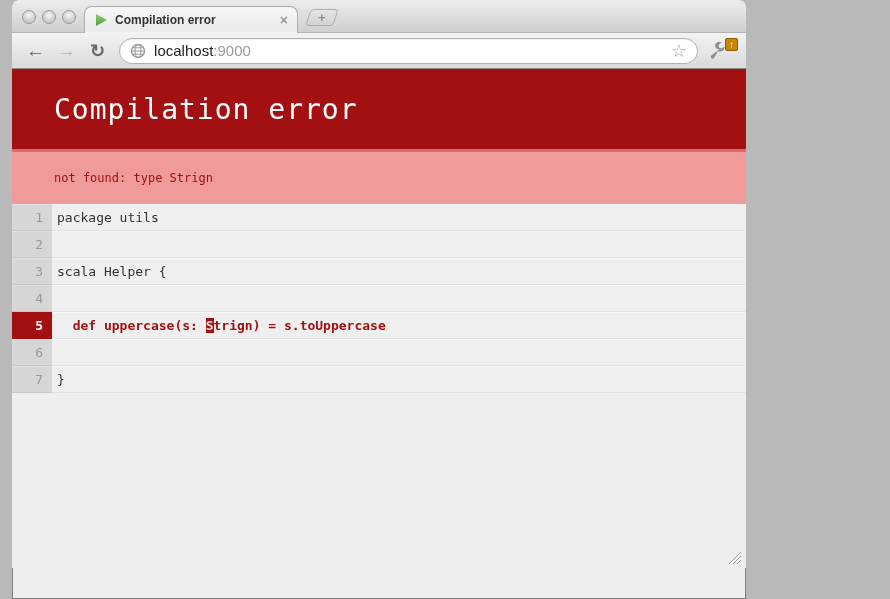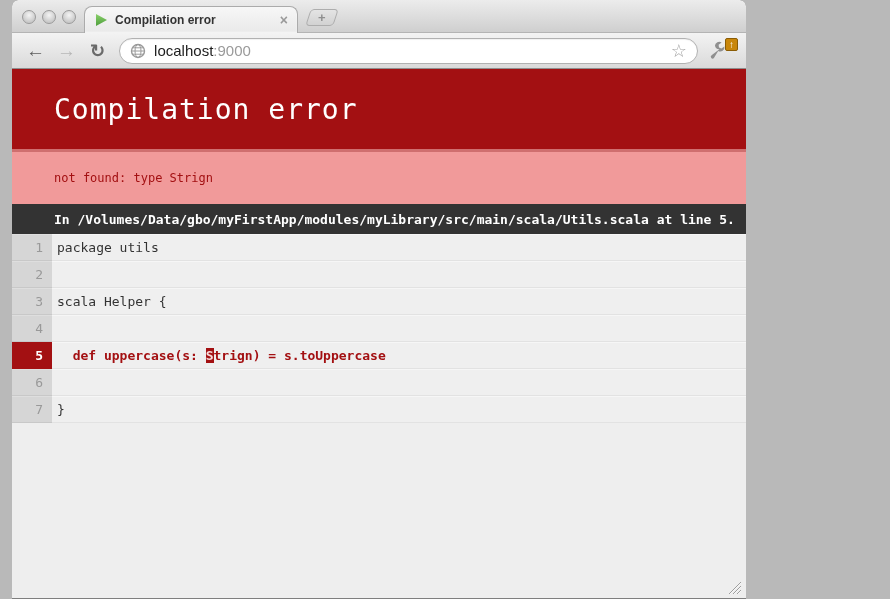--- a/index.html
+++ b/index.html
@@ -163,23 +163,20 @@
     </div>
   </div>
 
   <div class="errpage">
     <div class="err-header">
       <h1>Compilation error</h1>
     </div>
     <div class="err-message">
       <span>not found: type Strign</span>
     </div>
-    <div class="err-location">
-      <span>In /Volumes/Data/gbo/myFirstApp/modules/myLibrary/src/main/scala/Utils.scala at line 5.</span>
-    </div>
     <div id="code-listing">
         <div class="code-line">
           <div class="gutter">1</div>
           <div class="code-text"><span>package utils</span></div>
         </div>
         <div class="code-line">
           <div class="gutter">2</div>
           <div class="code-text"></div>
         </div>
         <div class="code-line">

